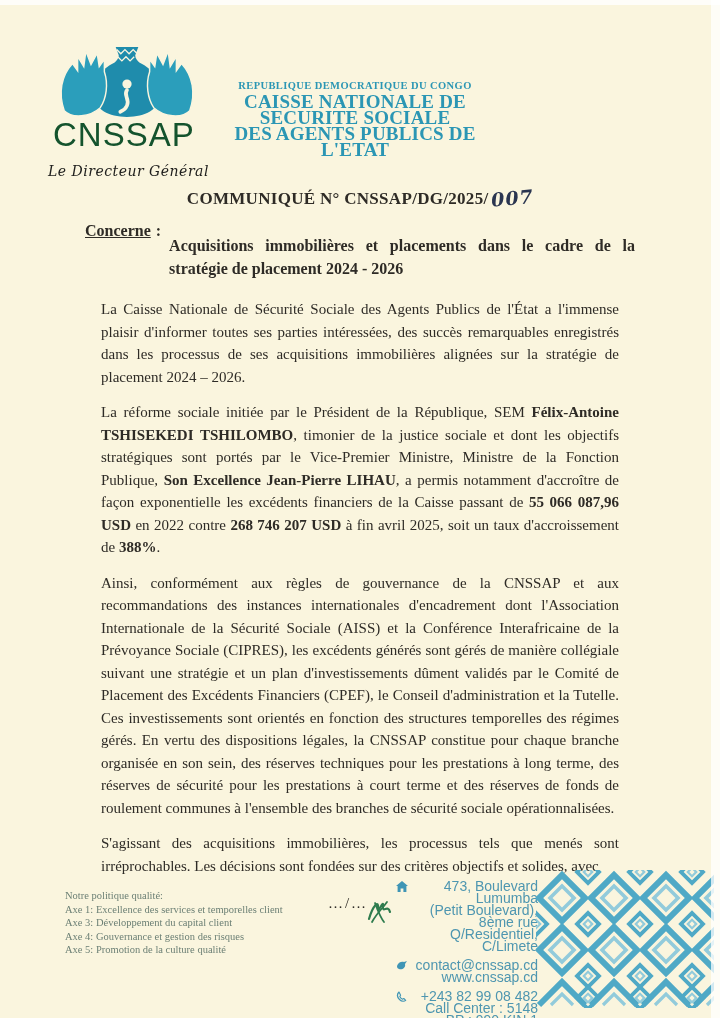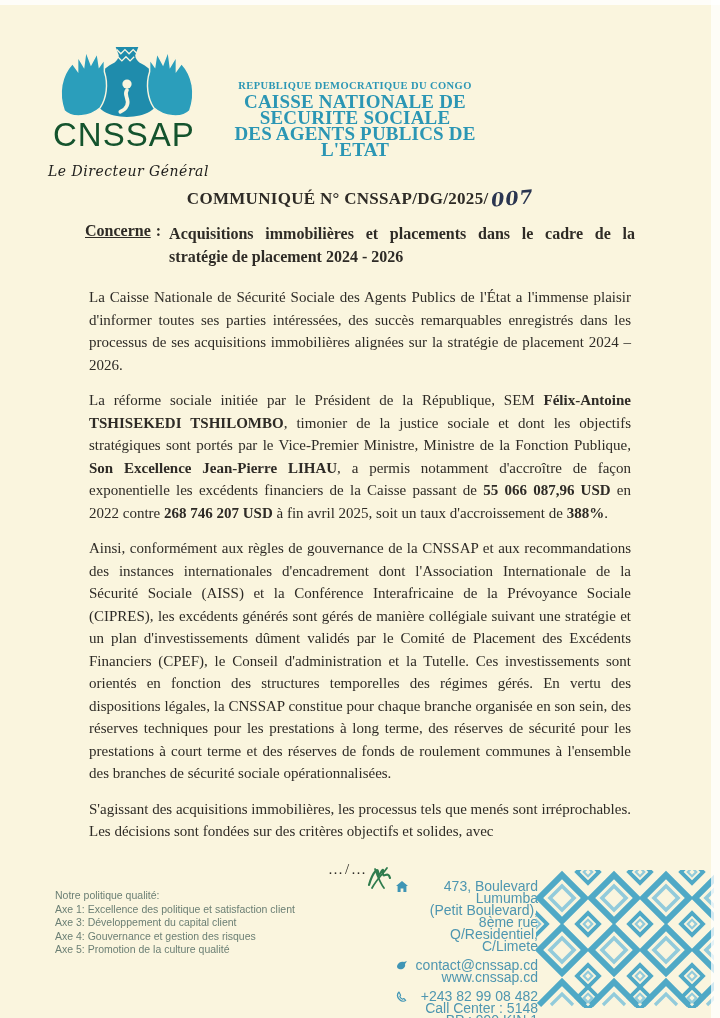--- a/index.html
+++ b/index.html
@@ -37,30 +37,30 @@
   }
   .handwritten{
     display:inline-block;font-family:"DejaVu Serif", serif;font-style:italic;
     font-size:19px;font-weight:600;color:#2A3550;transform:rotate(-5deg) translateY(1px);
     margin-left:2px;letter-spacing:1px;
   }
   .subject{display:flex;margin-top:13px;font-size:16px;font-weight:700;}
   .subject-label{text-decoration:underline;}
   .subject-sep{margin:0 8px 0 5px;}
   .subject-lines{flex:1;line-height:23px;}
-  .subject-line1{text-align:justify;text-align-last:justify;}
+  .subject-line1{text-align:justify;text-align-last:justify;margin-top:12px;}
   .paragraphs{margin-top:18px;font-size:15px;line-height:1.5;text-align:justify;}
-  .paragraphs p{margin:0 4px 13px;}
+  .paragraphs p{margin:0 16px 13px;}
   .continuation{position:relative;text-align:center;margin-top:1px;font-size:15px;letter-spacing:2px;}
   .paraph-svg{vertical-align:middle;margin-left:-2px;transform:translateY(5px);}
 
   
   .quality{
-    position:absolute;left:55px;top:889px;
-    font-family:Liberation Sans, sans-serif;font-size:10.5px;line-height:13.5px;
+    position:absolute;left:65px;top:889px;
+    font-family:Liberation Serif, serif;font-size:10.5px;line-height:13.5px;
     color:#6B7F74;
   }
   .contact{
     position:absolute;left:396px;top:880px;width:142px;
     font-family:"Liberation Sans", sans-serif;font-size:14px;line-height:12px;
     color:#4E96B0;
   }
   .contact-row{display:flex;margin-bottom:7px;}
   .contact-icon{width:16px;padding-top:1px;flex:0 0 16px;}
   .contact-lines{flex:1;text-align:right;}
@@ -120,21 +120,21 @@
       <span>…/…</span><svg class="paraph-svg" width="26" height="30" viewBox="0 0 26 30">
         <path d="M3,24 C7,10 13,5 12,13 C11,21 18,3 17,11 C16,19 22,9 24,17" stroke="#2F7C4E" stroke-width="2.2" fill="none" stroke-linecap="round"></path>
         <path d="M6,27 C11,18 16,14 21,7" stroke="#2F7C4E" stroke-width="1.8" fill="none" stroke-linecap="round"></path>
         <path d="M9,8 C12,16 14,22 18,27" stroke="#2F7C4E" stroke-width="1.8" fill="none" stroke-linecap="round"></path>
       </svg>
     </div>
   </div>
 
   <div class="quality">
     <div>Notre politique qualité:</div>
-    <div>Axe 1: Excellence des politique et satisfaction client</div>
+    <div>Axe 1: Excellence des services et temporelles client</div>
     <div>Axe 3: Développement du capital client</div>
     <div>Axe 4: Gouvernance et gestion des risques</div>
     <div>Axe 5: Promotion de la culture qualité</div>
   </div>
 
   <div class="contact">
     <div class="contact-row">
       <span class="contact-icon">
         <svg width="12" height="11" viewBox="0 0 12 11">
             <path d="M6,0 L12,5 L10.4,5 L10.4,11 L7.4,11 L7.4,7.4 L4.6,7.4 L4.6,11 L1.6,11 L1.6,5 L0,5 Z" fill="#3F95B5"></path>

